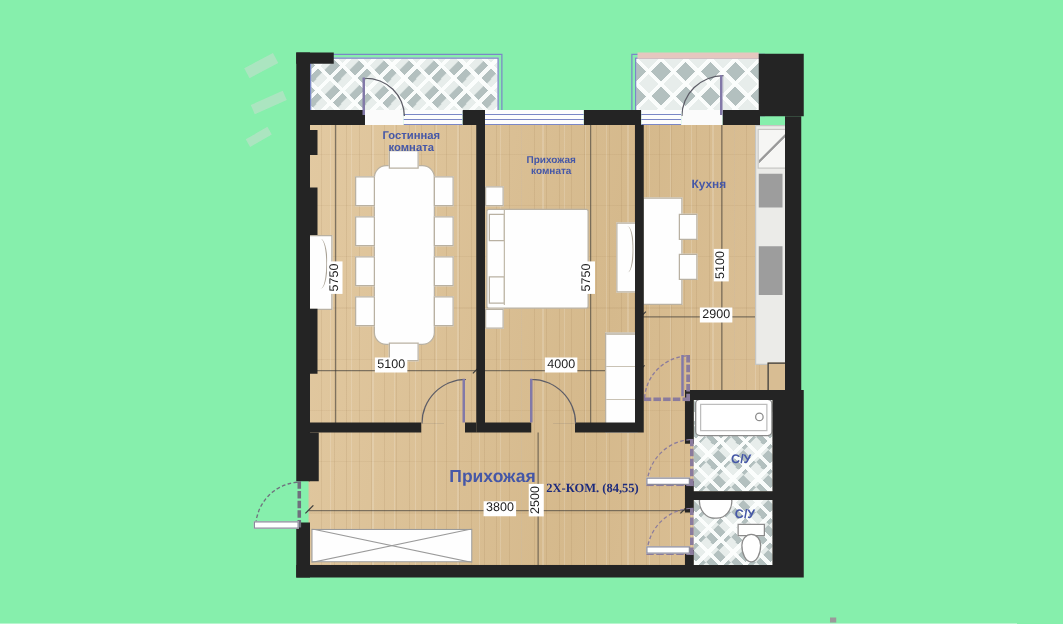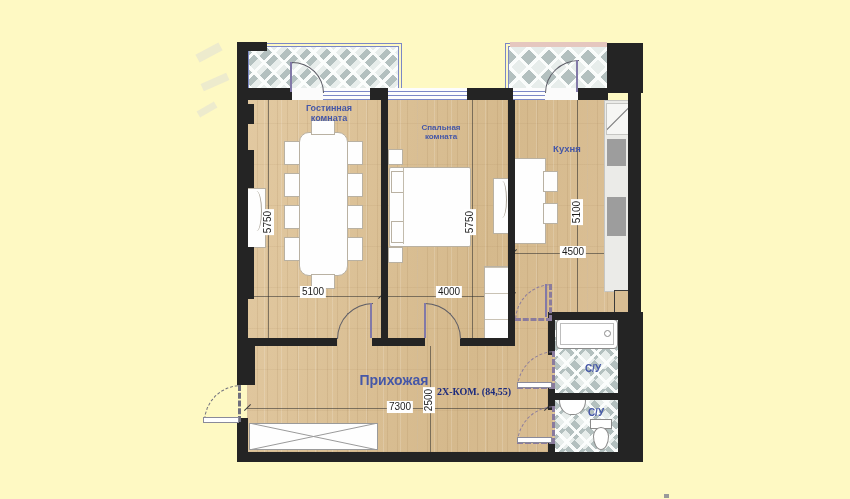--- a/index.html
+++ b/index.html
@@ -1,16 +1,16 @@
 <!DOCTYPE html>
 <html><head>
 <meta charset="utf-8">
 <style>
   html,body{margin:0;padding:0;background:#fff;}
-  #stage{position:relative;width:850px;height:499px;background:#fef9c3;overflow:hidden;
+  #stage{position:relative;width:850px;height:499px;background:#86efac;overflow:hidden;
          font-family:"Liberation Sans", sans-serif;}
   .abs{position:absolute;}
   
   .wall{position:absolute;background:#242424;z-index:15;}
   
   .wood{position:absolute;z-index:1;background-color:#dcc19a;background-image:
       repeating-linear-gradient(90deg, rgba(139,104,62,.12) 0 1px, transparent 1px 10px),
       repeating-linear-gradient(90deg, rgba(255,255,255,.16) 0 1px, transparent 1px 17px),
       repeating-linear-gradient(0deg, rgba(139,104,62,.08) 0 1px, transparent 1px 41px),
       linear-gradient(100deg,#e2c9a1,#d5b98c 60%,#dcc198);}
@@ -185,31 +185,31 @@
   <div class="leaf-bar" style="left:203px;top:417px;width:34px;height:4px;"></div>
   <div class="arc arc-tl dashed" style="left:204px;top:385px;width:33px;height:33px;border-color:#6f6f7d;"></div>
 
   <div class="leaf-bar" style="left:517px;top:382px;width:33px;height:4px;"></div>
   <div class="arc arc-tl dashed" style="left:517px;top:351px;width:34px;height:34px;"></div>
 
   <div class="leaf-bar" style="left:517px;top:437px;width:33px;height:4px;"></div>
   <div class="arc arc-tl dashed" style="left:517px;top:406px;width:34px;height:34px;"></div>
 
   <div class="rlabel" style="left:329px;top:114px;width:78px;font-size:9px;">Гостинная комната</div>
-  <div class="rlabel" style="left:441px;top:133px;width:62px;font-size:8px;">Спальная комната</div>
+  <div class="rlabel" style="left:441px;top:133px;width:62px;font-size:8px;">Прихожая комната</div>
   <div class="rlabel" style="left:567px;top:149px;font-size:9.5px;">Кухня</div>
   <div class="rlabel" style="left:394px;top:381px;font-size:14px;">Прихожая</div>
   <div class="rlabel" style="left:593px;top:368px;font-size:10px;">С/У</div>
   <div class="rlabel" style="left:596px;top:412px;font-size:10px;">С/У</div>
   <div class="title-label" style="left:474px;top:391px;font-size:10px;text-align:right;">2Х-КОМ. (84,55)</div>
 
   <div class="dim" style="left:313px;top:292px;">5100</div>
   <div class="dim" style="left:449px;top:292px;">4000</div>
-  <div class="dim" style="left:573px;top:252px;">4500</div>
-  <div class="dim" style="left:400px;top:407px;">7300</div>
+  <div class="dim" style="left:573px;top:252px;">2900</div>
+  <div class="dim" style="left:400px;top:407px;">3800</div>
   <div class="dim v" style="left:268px;top:222px;">5750</div>
   <div class="dim v" style="left:470px;top:222px;">5750</div>
   <div class="dim v" style="left:577px;top:212px;">5100</div>
   <div class="dim v" style="left:429px;top:400px;">2500</div>
 
   <div class="abs" style="left:664px;top:494px;width:5px;height:4px;background:#9a9a9a;z-index:2;"></div>
 
 </div>
 
 </body></html>

